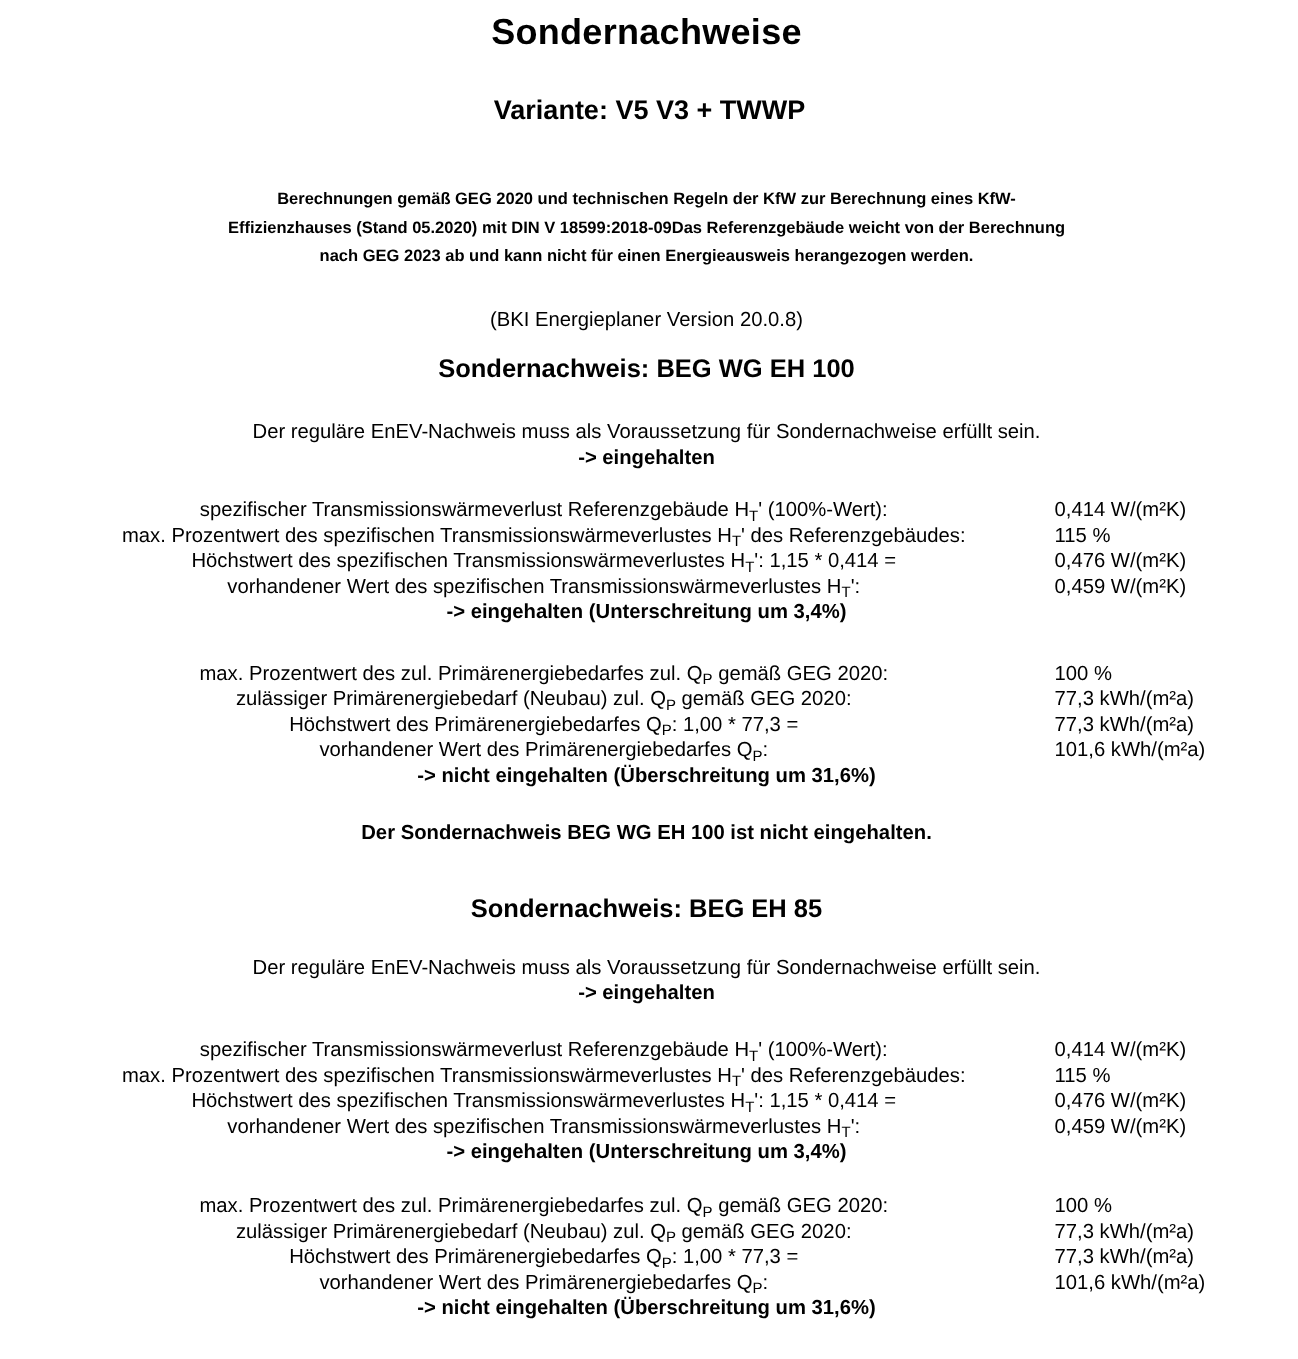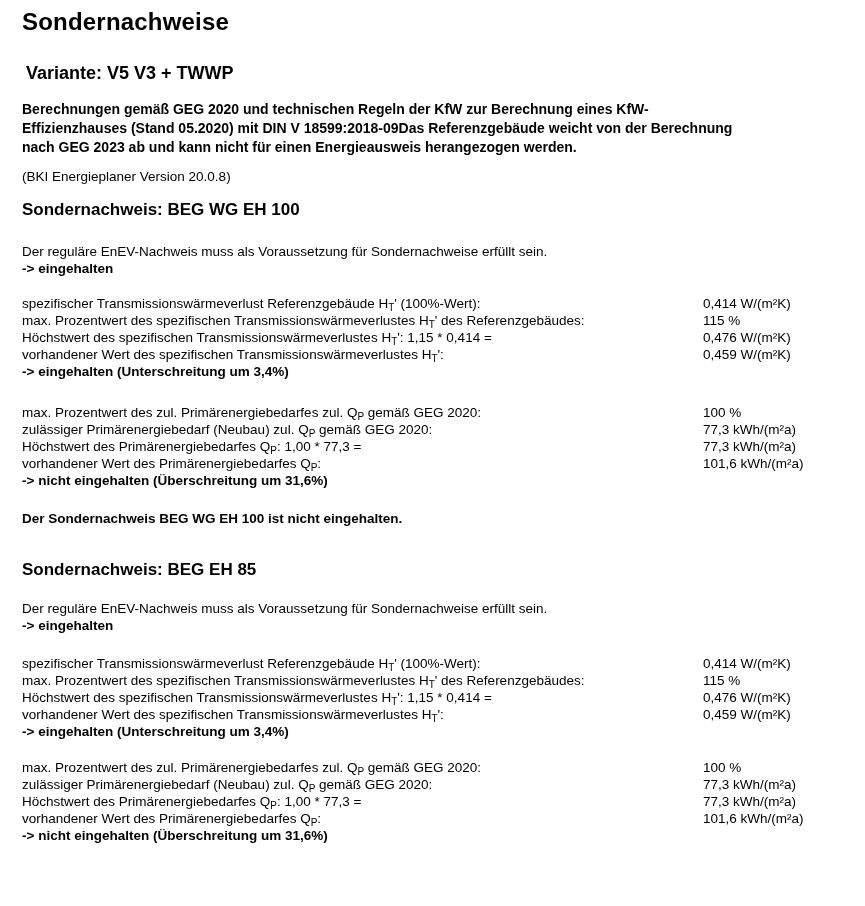--- a/index.html
+++ b/index.html
@@ -11,42 +11,43 @@
     color: #000000;
     font-family: "Liberation Sans", "DejaVu Sans", sans-serif;
     overflow: hidden;
   }
   .doc {
     position: relative;
     box-sizing: border-box;
     width: 865px;
     height: 906px;
     padding: 8px 25px 0 22px;
+    text-align: center;
   }
   .title {
     margin: 0;
     font-size: 24px;
     line-height: 28px;
     font-weight: bold;
     letter-spacing: 0.2px;
   }
   .variant-heading {
     margin: 26px 0 0 4px;
     font-size: 18px;
     line-height: 22px;
     font-weight: bold;
   }
   .intro {
-    margin-top: 16px;
-    font-size: 14px;
+    margin-top: 40px;
+    font-size: 11px;
     line-height: 19px;
     font-weight: bold;
   }
   .version-note {
-    margin-top: 11px;
+    margin-top: 23px;
     font-size: 13.5px;
     line-height: 17px;
   }
   .section-heading {
     margin: 0;
     font-size: 17px;
     line-height: 24px;
     font-weight: bold;
   }
   .sec1-heading { margin-top: 13px; }

